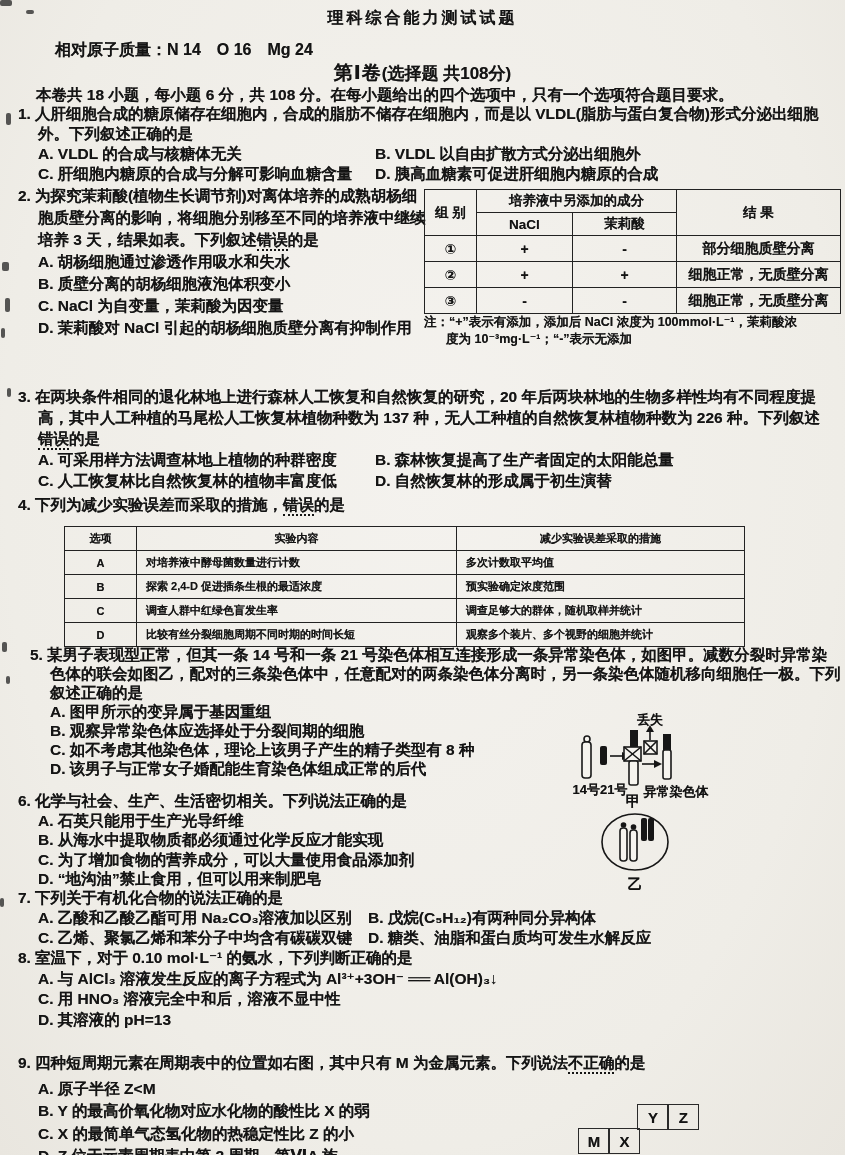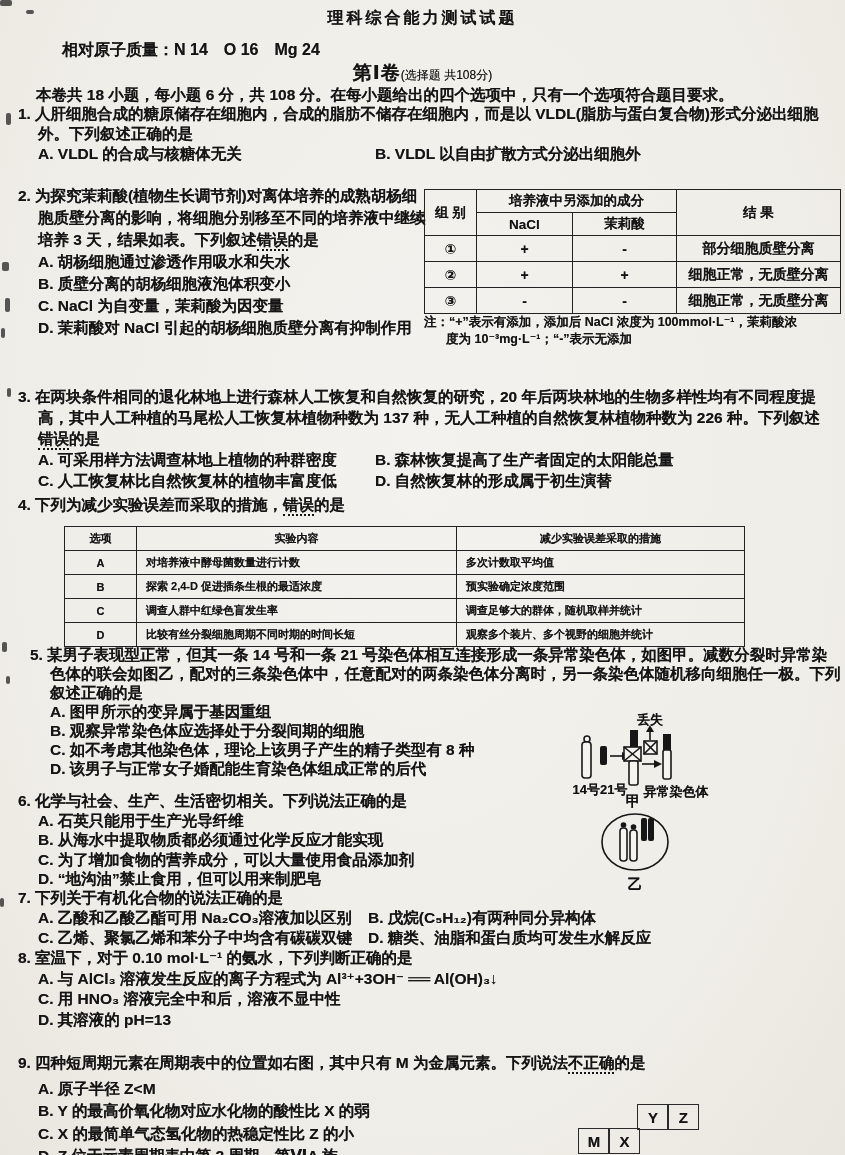--- a/index.html
+++ b/index.html
@@ -7,24 +7,24 @@
     position:relative; width:845px; height:1155px; overflow:hidden;
     background:#f1efea;
     background-image: radial-gradient(ellipse at 50% 40%, #f4f2ee 0%, #efede7 70%, #e9e6df 100%);
     color:#141414;
     font-family:"Liberation Sans","DejaVu Sans",sans-serif;
     font-weight:600;
     text-shadow:0 0 0.4px rgba(10,10,10,.55);
   }
   .title { position:absolute; left:0; top:8px; width:100%; text-align:center;
            font-size:16px; font-weight:800; letter-spacing:3px; }
-  .atomic { position:absolute; left:55px; top:40px; font-size:16px; font-weight:700;margin-left:7px; }
+  .atomic { position:absolute; left:55px; top:40px; font-size:16px; font-weight:700; }
   .section { position:absolute; left:0; top:60px; width:100%; text-align:center; }
   .sec-main { font-size:19px; font-weight:800; letter-spacing:1px; }
-  .sec-sub  { font-size:12px; font-weight:400;text-align:right; }
+  .sec-sub  { font-size:17px; font-weight:700;text-align:right; }
   .intro { position:absolute; left:18px; top:85px; width:812px; padding-left:18px;
            font-size:15.5px; font-weight:700; }
   .q { position:absolute; font-size:15.5px; }
   .stem { padding-left:20px; text-indent:-20px; }
   .qn { margin-right:4px; }
   .emq { border-bottom:2px dotted #141414; padding-bottom:1px; }
   .optrow { display:flex; padding-left:20px; }
   .w337 { width:337px; flex:none; }
   .w330 { width:330px; flex:none; }
   .opt { margin-left:20px; padding-left:18px; text-indent:-18px; }
@@ -93,20 +93,24 @@
     <span class="sec-main">第Ⅰ卷</span><span class="sec-sub">(选择题 共108分)</span>
   </div>
   <div class="intro">本卷共 18 小题，每小题 6 分，共 108 分。在每小题给出的四个选项中，只有一个选项符合题目要求。</div>
 
   <section class="q q1">
     <div class="stem"><span class="qn">1.</span><span>人肝细胞合成的糖原储存在细胞内，合成的脂肪不储存在细胞内，而是以 VLDL(脂肪与蛋白复合物)形式分泌出细胞外。下列叙述正确的是</span></div>
     <div class="optrow">
       <span class="w337">A. VLDL 的合成与核糖体无关</span>
       <span>B. VLDL 以自由扩散方式分泌出细胞外</span>
     </div>
+    <div class="optrow">
+      <span class="w337">C. 肝细胞内糖原的合成与分解可影响血糖含量</span>
+      <span>D. 胰高血糖素可促进肝细胞内糖原的合成</span>
+    </div>
   </section>
 
   <section class="q q2">
     <div class="stem"><span class="qn">2.</span><span>为探究茉莉酸(植物生长调节剂)对离体培养的成熟胡杨细胞质壁分离的影响，将细胞分别移至不同的培养液中继续培养 3 天，结果如表。下列叙述</span><span class="emq">错误</span><span>的是</span></div>
     <div class="opt">A. 胡杨细胞通过渗透作用吸水和失水</div>
     <div class="opt">B. 质壁分离的胡杨细胞液泡体积变小</div>
     <div class="opt">C. NaCl 为自变量，茉莉酸为因变量</div>
     <div class="opt">D. 茉莉酸对 NaCl 引起的胡杨细胞质壁分离有抑制作用</div>
   </section>
 

